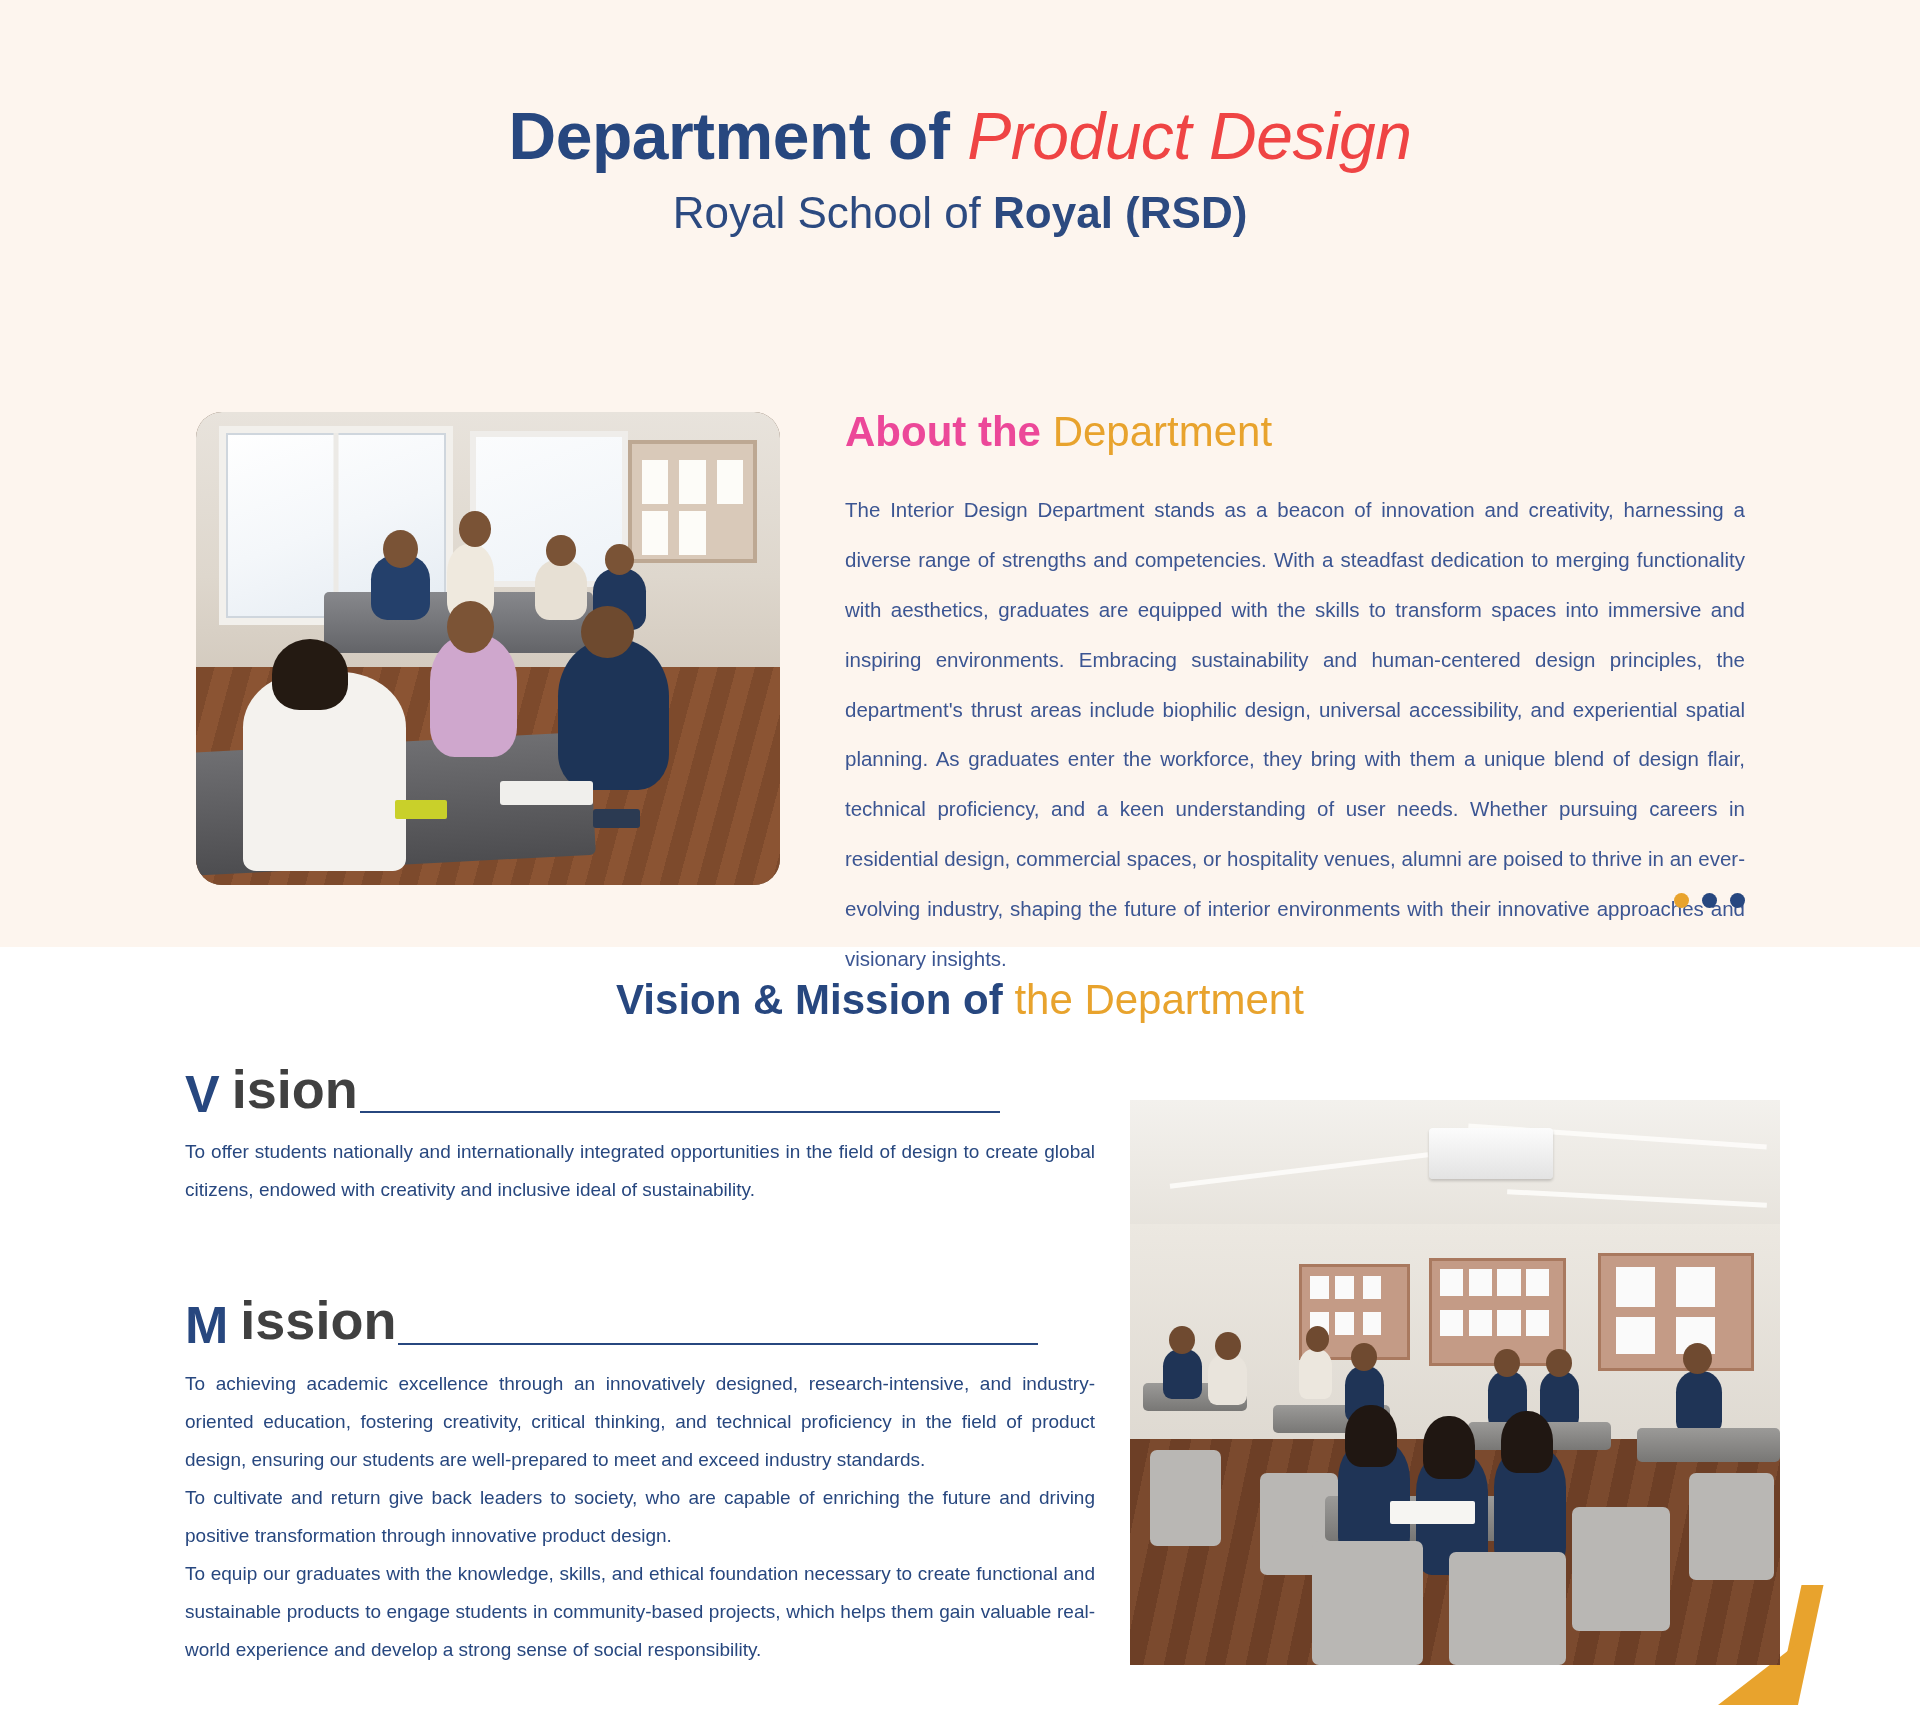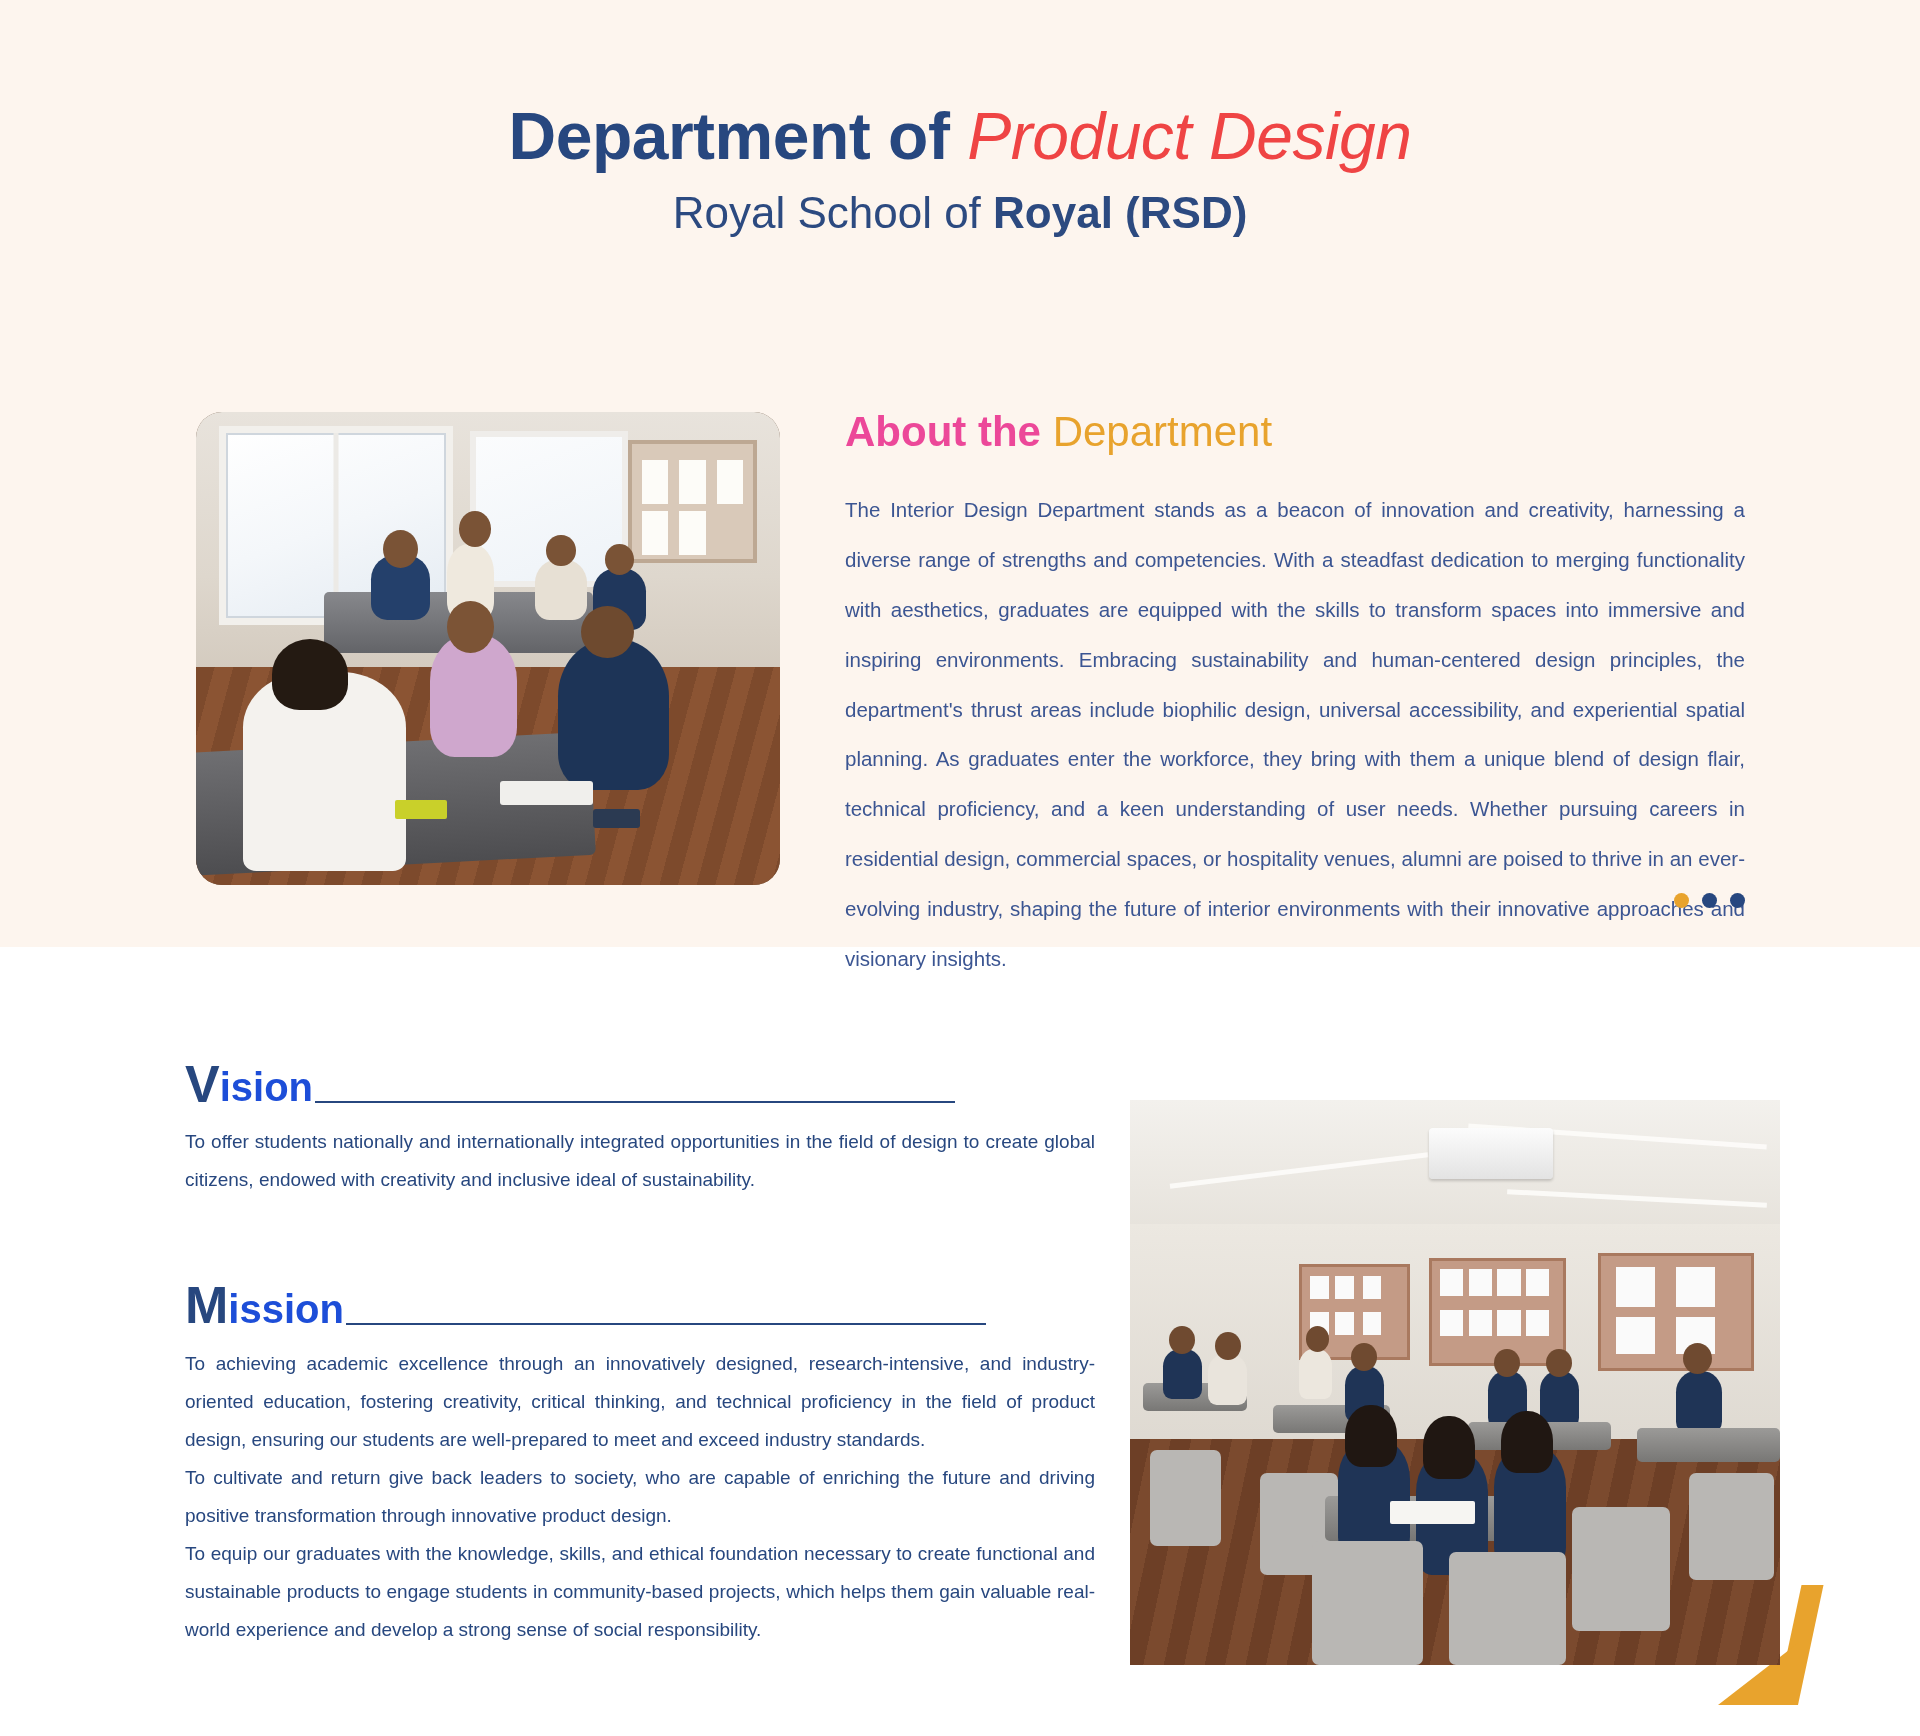--- a/index.html
+++ b/index.html
@@ -180,21 +180,21 @@
     font-size: 40px;
     line-height: 1.05;
     white-space: nowrap;
     display: flex;
     align-items: flex-end;
   }
   .vm-title .cap {
     color:#27477f; font-weight:700; font-size: 52px; line-height: 0.95;
   }
   .vm-title .rest {
-    color:#1d4ed8; font-weight:700; font-size: 40px; line-height: 1.1;
+    color:#404040; font-weight:700; font-size: 54px; line-height: 1.1; margin-left: 12px;
   }
   .vm-title .rule {
     flex: 1 1 auto;
     height: 0;
     border-bottom: 2.5px solid #27477f;
     margin-bottom: 6px;
     margin-left: 2px;
     max-width: 640px;
   }
 
@@ -344,20 +344,24 @@
       <div class="about-text">The Interior Design Department stands as a beacon of innovation and creativity, harnessing a diverse range of strengths and competencies. With a steadfast dedication to merging functionality with aesthetics, graduates are equipped with the skills to transform spaces into immersive and inspiring environments. Embracing sustainability and human-centered design principles, the department's thrust areas include biophilic design, universal accessibility, and experiential spatial planning. As graduates enter the workforce, they bring with them a unique blend of design flair, technical proficiency, and a keen understanding of user needs. Whether pursuing careers in residential design, commercial spaces, or hospitality venues, alumni are poised to thrive in an ever-evolving industry, shaping the future of interior environments with their innovative approaches and visionary insights.</div>
     </div>
   </div>
 
   <div class="dots">
     <span class="dot active"></span>
     <span class="dot"></span>
     <span class="dot"></span>
   </div>
 
+  <div class="vm-heading">
+    <span class="b">Vision &amp; Mission of</span>
+    <span class="a">the Department</span>
+  </div>
 
   <div class="vm-left">
 
     <div class="vision-block">
       <div class="vm-title">
         <span class="cap">V</span>
         <span class="rest">ision</span>
         <span class="rule"></span>
       </div>
       <div class="vm-body">

